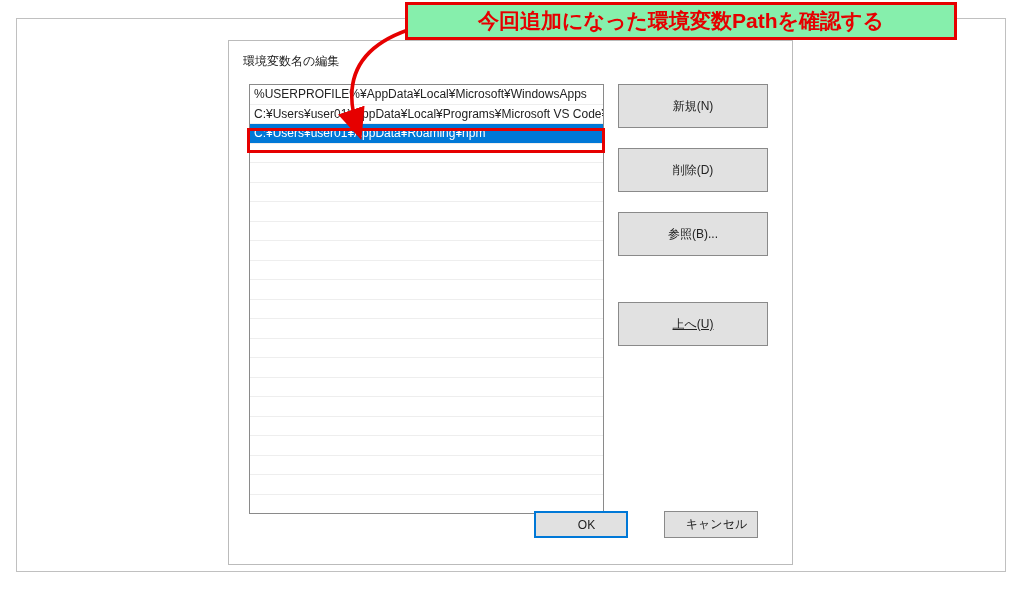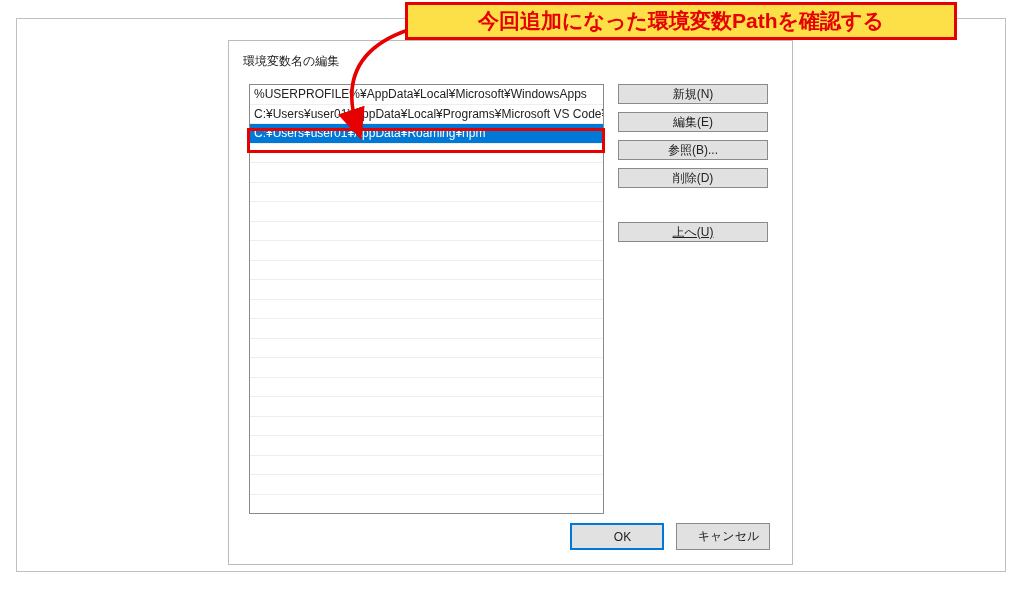--- a/index.html
+++ b/index.html
@@ -70,58 +70,58 @@
       pointer-events: none;
       z-index: 50;
     }
     .btn-col {
       width: 150px;
       display: flex;
       flex-direction: column;
     }
     .win-btn {
       width: 150px;
-      height: 20px;
+      height: 44px;
       background: #e1e1e1;
       border: 1px solid #8a8a8a;
       font-family: inherit;
       font-size: 12px;
       cursor: pointer;
-      margin-bottom: 8px;
+      margin-bottom: 20px;
       color: #222;
     }
     .win-btn.gap-large {
       margin-top: 26px;
       text-decoration: underline;
     }
     .dialog-footer {
       position: absolute;
       bottom: 14px;
       right: 22px;
       display: flex;
       gap: 12px;
     }
     .dialog-footer .win-btn {
       width: 94px;
       height: 27px;
-      margin: 0;
+      margin: 12px;
       padding-left: 11px;
     }
     .dialog-footer .ok-btn {
       border: 2px solid #0078d7;
       background: #e1e1e1;
     }
     .callout-box {
       position: absolute;
       left: 405px;
       top: 2px;
       width: 552px;
       height: 38px;
       border: 3px solid #e60000;
-      background: #fde047;
+      background: #86efac;
       display: flex;
       align-items: center;
       justify-content: center;
       z-index: 100;
     }
     .callout-text {
       color: #e60000;
       font-weight: bold;
       font-size: 21px;
       letter-spacing: 0px;
@@ -177,23 +177,22 @@
         <div class="list-row"></div>
         <div class="list-row"></div>
         <div class="list-row"></div>
         <div class="list-row"></div>
         <div class="list-row"></div>
         <div class="list-row"></div>
         <div class="list-row"></div>
       </div>
     <div class="btn-col">
       <button class="win-btn">新規(N)</button>
-      <button class="win-btn">編集(E)</button>
+      <button class="win-btn">削除(D)</button>
       <button class="win-btn">参照(B)...</button>
-      <button class="win-btn">削除(D)</button>
       <button class="win-btn gap-large">上へ(U)</button>
     </div>
   </div>
   <div class="dialog-footer">
     <button class="win-btn ok-btn">OK</button>
     <button class="win-btn">キャンセル</button>
   </div>
 </div>
 
 <div class="highlight-box"></div>

